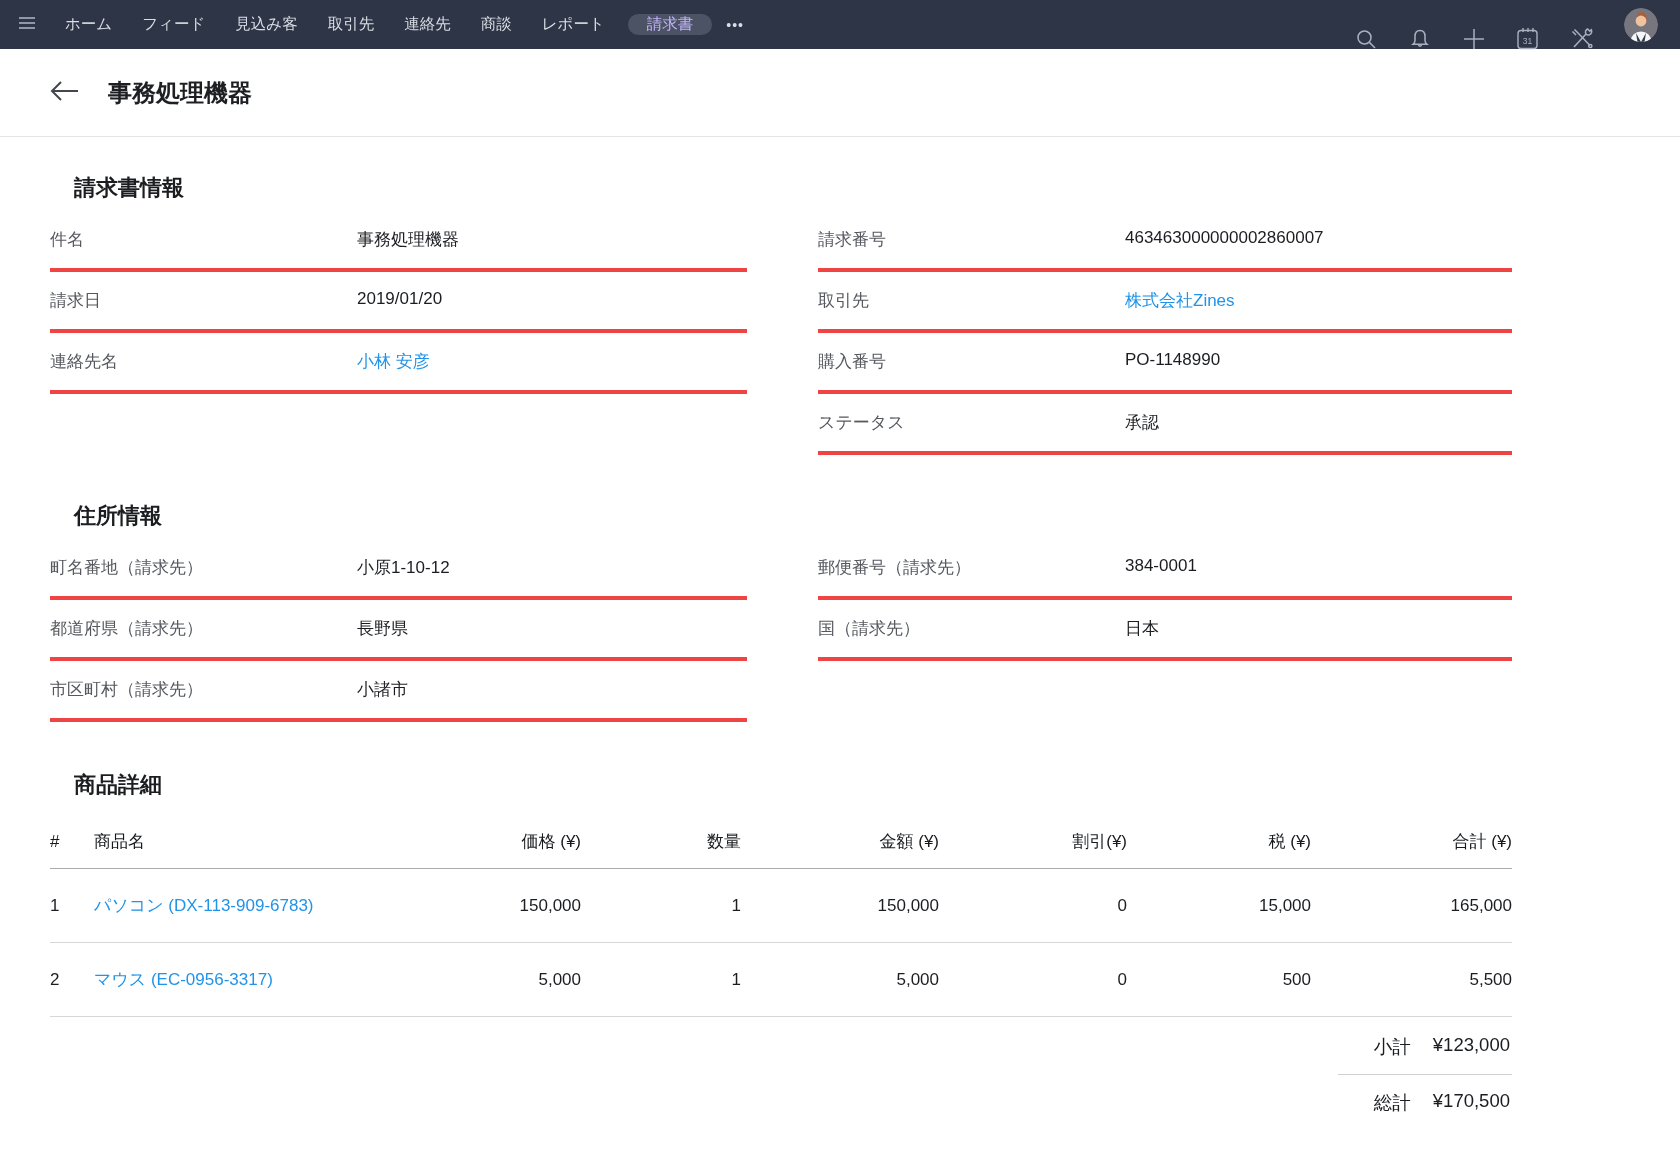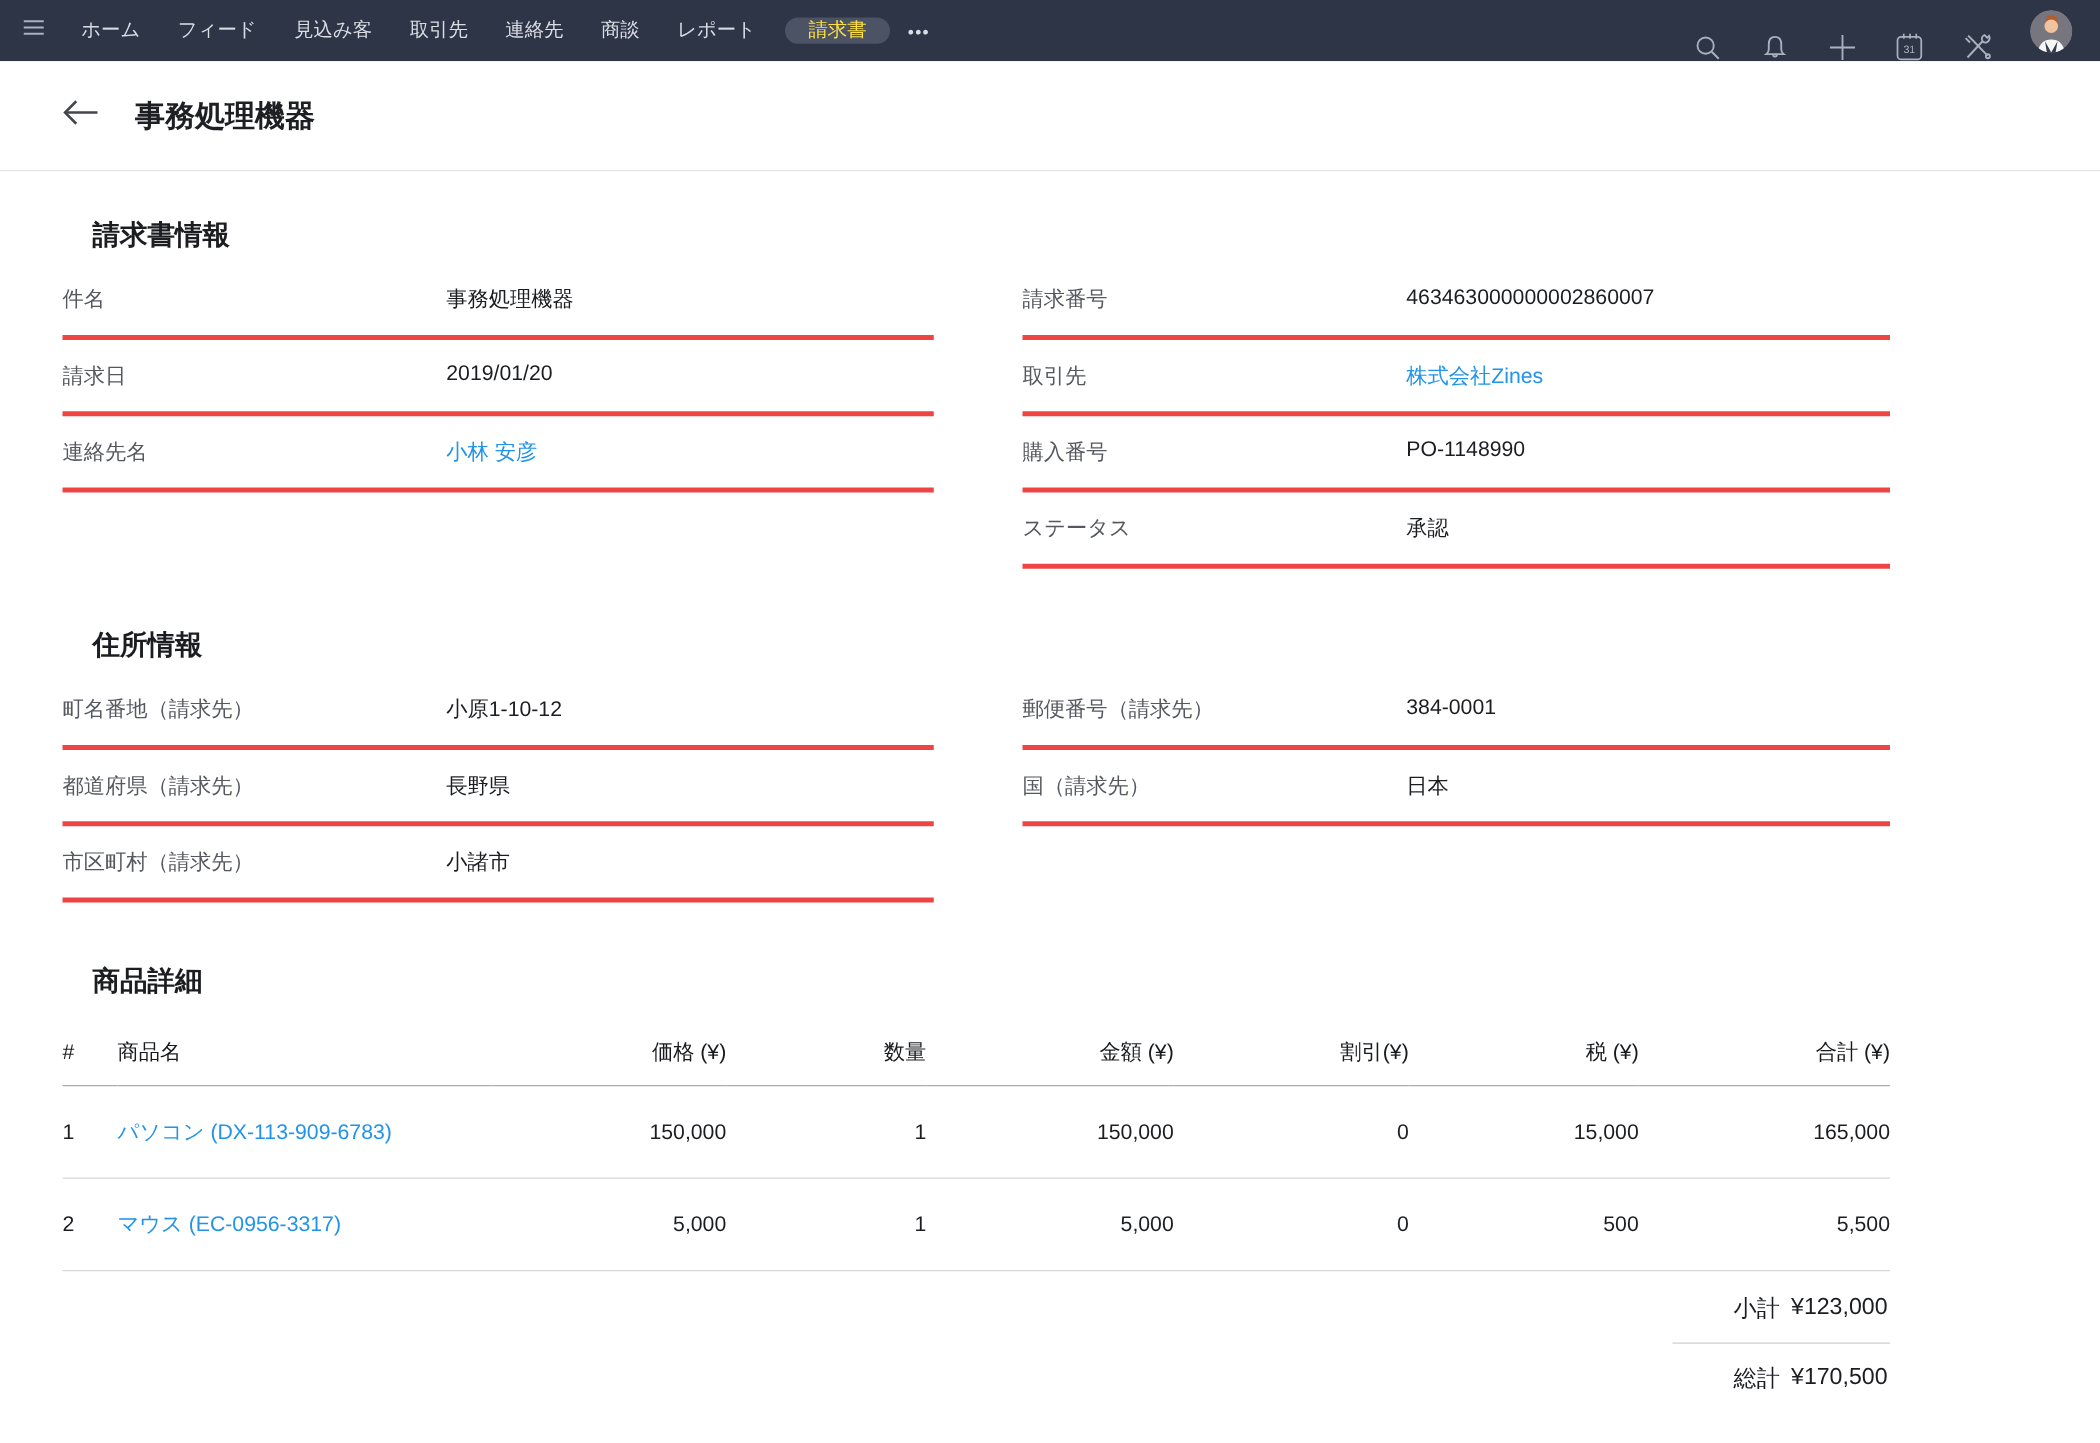--- a/index.html
+++ b/index.html
@@ -5,21 +5,21 @@
   * { margin:0; padding:0; box-sizing:border-box; }
   html,body { width:1680px; height:1154px; background:#fff; overflow:hidden;
     font-family:"Liberation Sans","DejaVu Sans",sans-serif; }
 
   
   .nav { height:49px; background:#2e3547; display:flex; align-items:stretch; }
   .nav-left { display:flex; align-items:center; }
   .hamburger { display:flex; align-items:center; padding:0 14px 0 18px; cursor:pointer; }
   .nav-item { display:flex; align-items:center; padding:0 15px; color:#d9dde4;
     font-size:15.5px; cursor:pointer; white-space:nowrap; }
-  .nav-item.active { background:#4c5365; color:#fde047; margin-left:8px; padding:0 19px;border-radius:15px; }
+  .nav-item.active { background:#4c5365; color:#c4b5fd; margin-left:8px; padding:0 19px;border-radius:15px; }
   .nav-item.more { letter-spacing:1px; font-size:14px; padding:0 14px; }
   .nav-right { margin-left:auto; display:flex; align-items:center; gap:30px; padding-right:22px; }
   .nav-icon { width:24px; height:24px; display:flex; align-items:center; justify-content:center; cursor:pointer;margin-top:32px; }
   .nav-icon svg { stroke:#a9b1bf; }
   .avatar { width:34px; height:34px; border-radius:50%; overflow:hidden; cursor:pointer; }
 
   
   .page-header { height:88px; display:flex; align-items:center; padding-left:50px;
     border-bottom:1px solid #e4e5e7; background:#fff; }
   .back-btn { width:40px; display:flex; align-items:center; cursor:pointer; margin-right:18px; }
@@ -44,21 +44,21 @@
   table.products { width:100%; border-collapse:collapse; margin-top:10px; }
   table.products th { font-weight:400; font-size:17px; color:#17191c;
     padding:20px 0 15px; border-bottom:1px solid #a9abae; }
   table.products td { font-size:17px; color:#1b1d21; padding:25px 0; border-bottom:1px solid #d6d7d9; }
   .c-left { text-align:left; }
   .c-right { text-align:right; }
   td.rownum, th.rownum { font-size:15px; }
 
   
   .totals { display:flex; flex-direction:column; align-items:flex-end; margin-top:2px; }
-  .t-row { display:flex; justify-content:flex-end; gap:9px; font-size:18.5px; color:#1b1d21;
+  .t-row { display:flex; justify-content:flex-end; gap:22px; font-size:18.5px; color:#1b1d21;
     padding:15px 2px; min-width:174px; }
   .t-row.grand { border-top:1px solid #cfd0d2; }
 </style>
 </head>
 <body>
 
 <div class="nav">
   <div class="nav-left">
     <div class="hamburger">
       <span>

